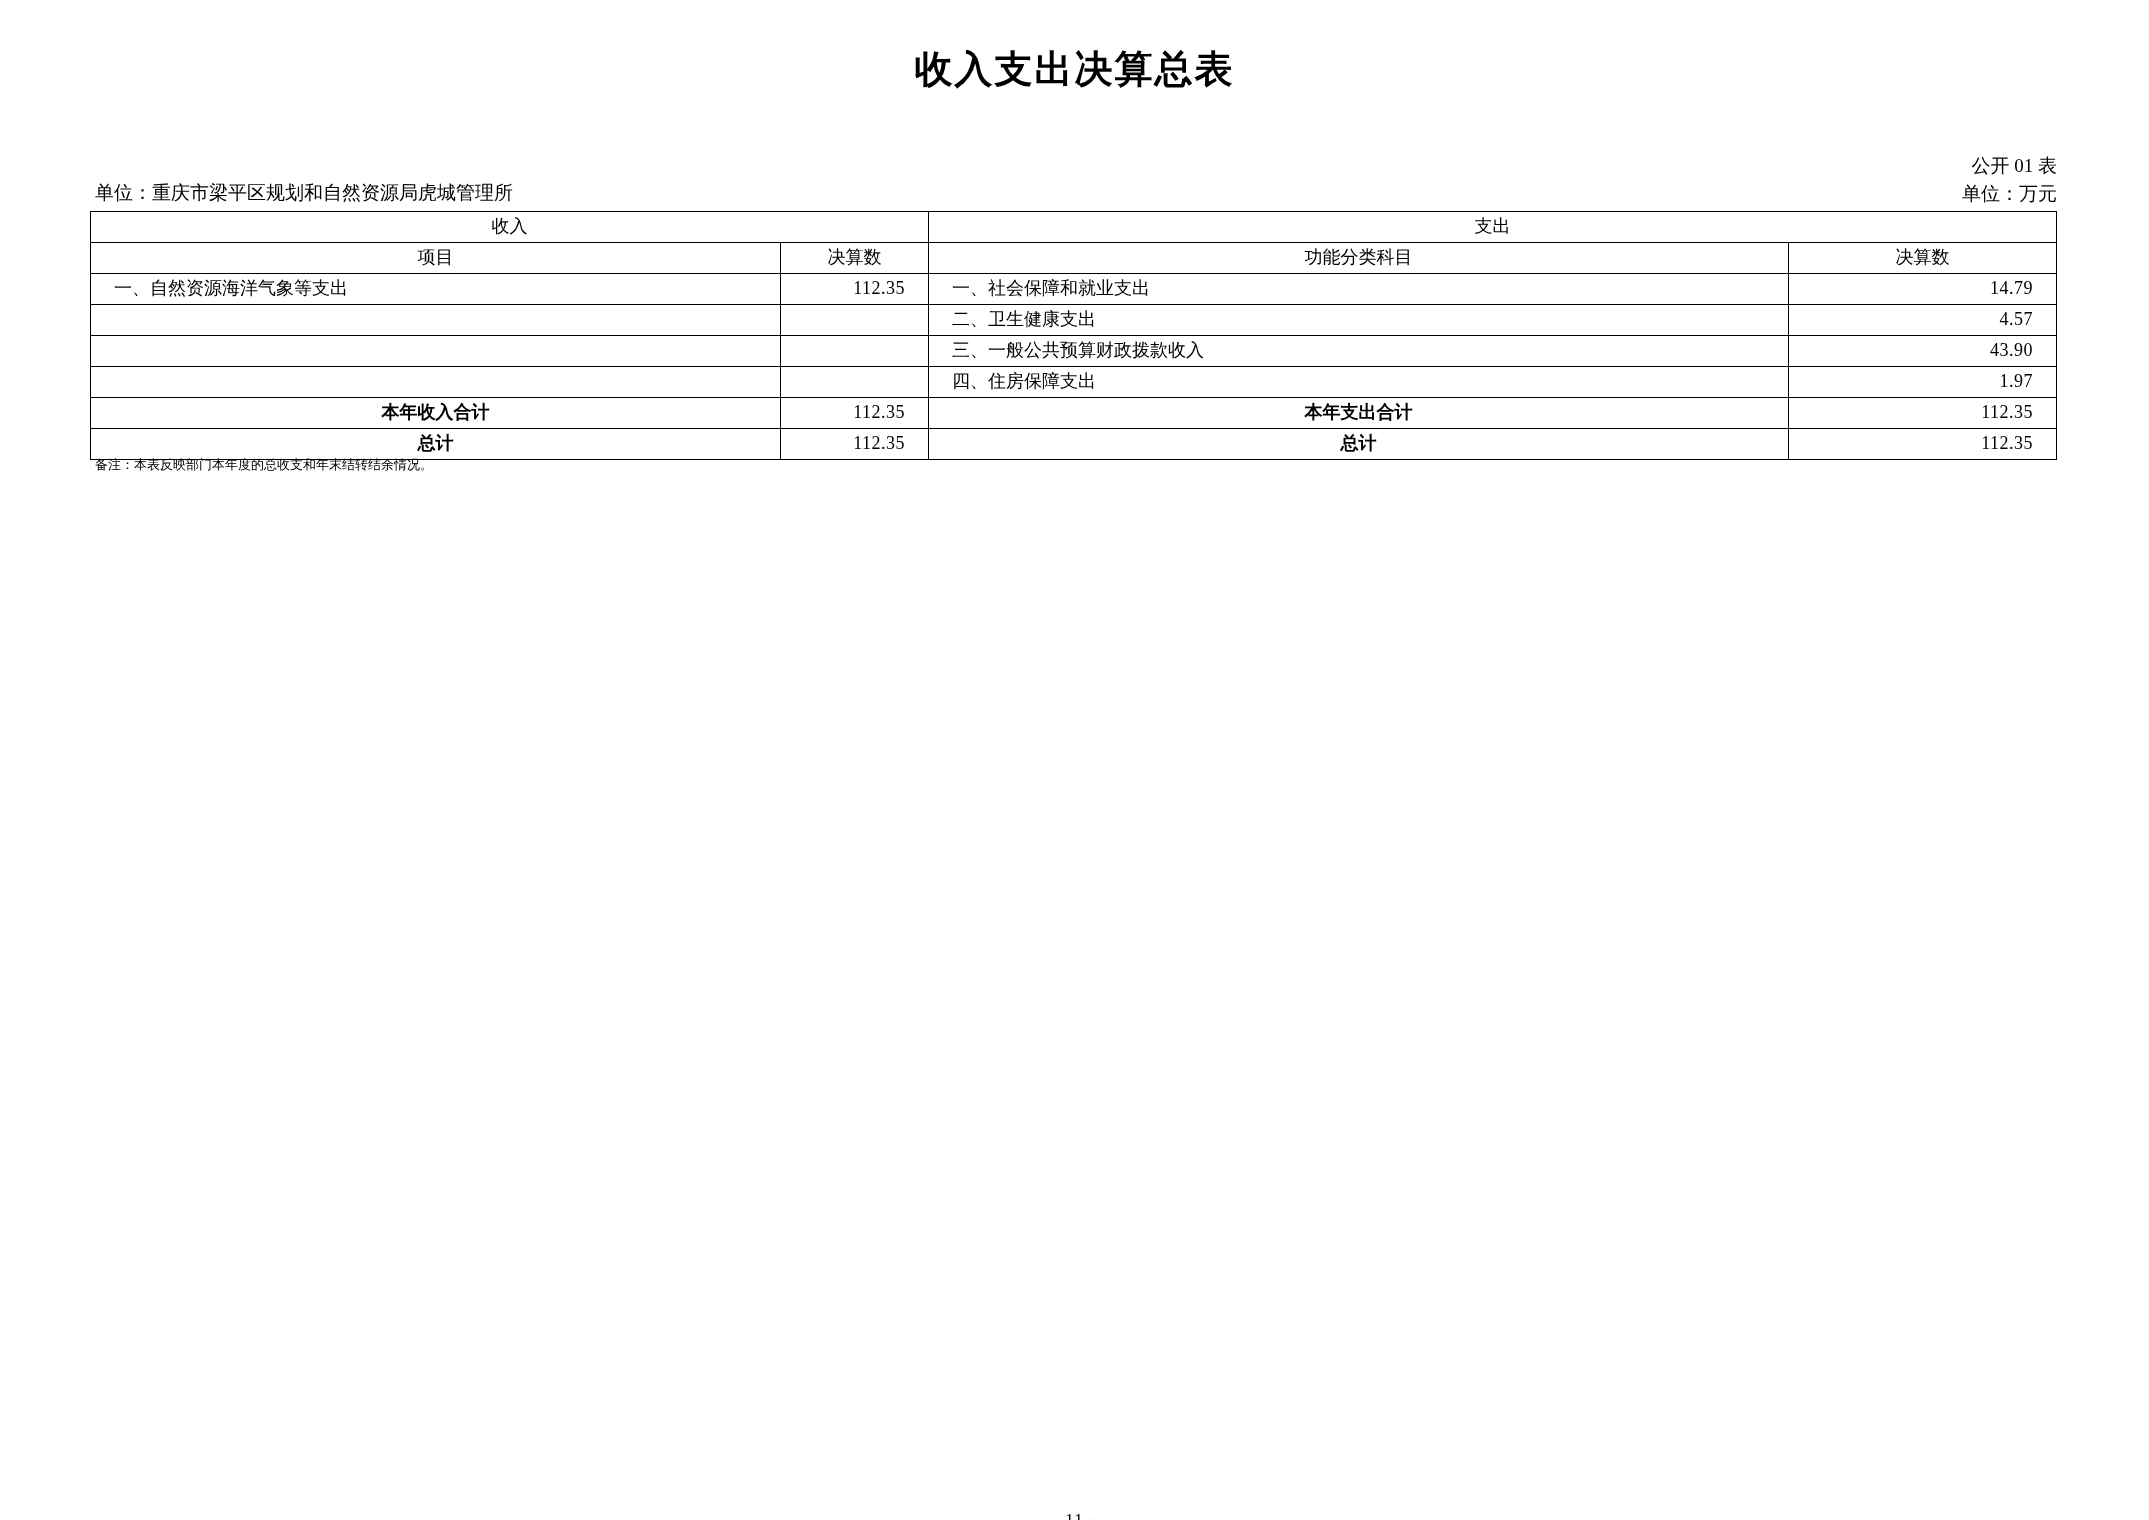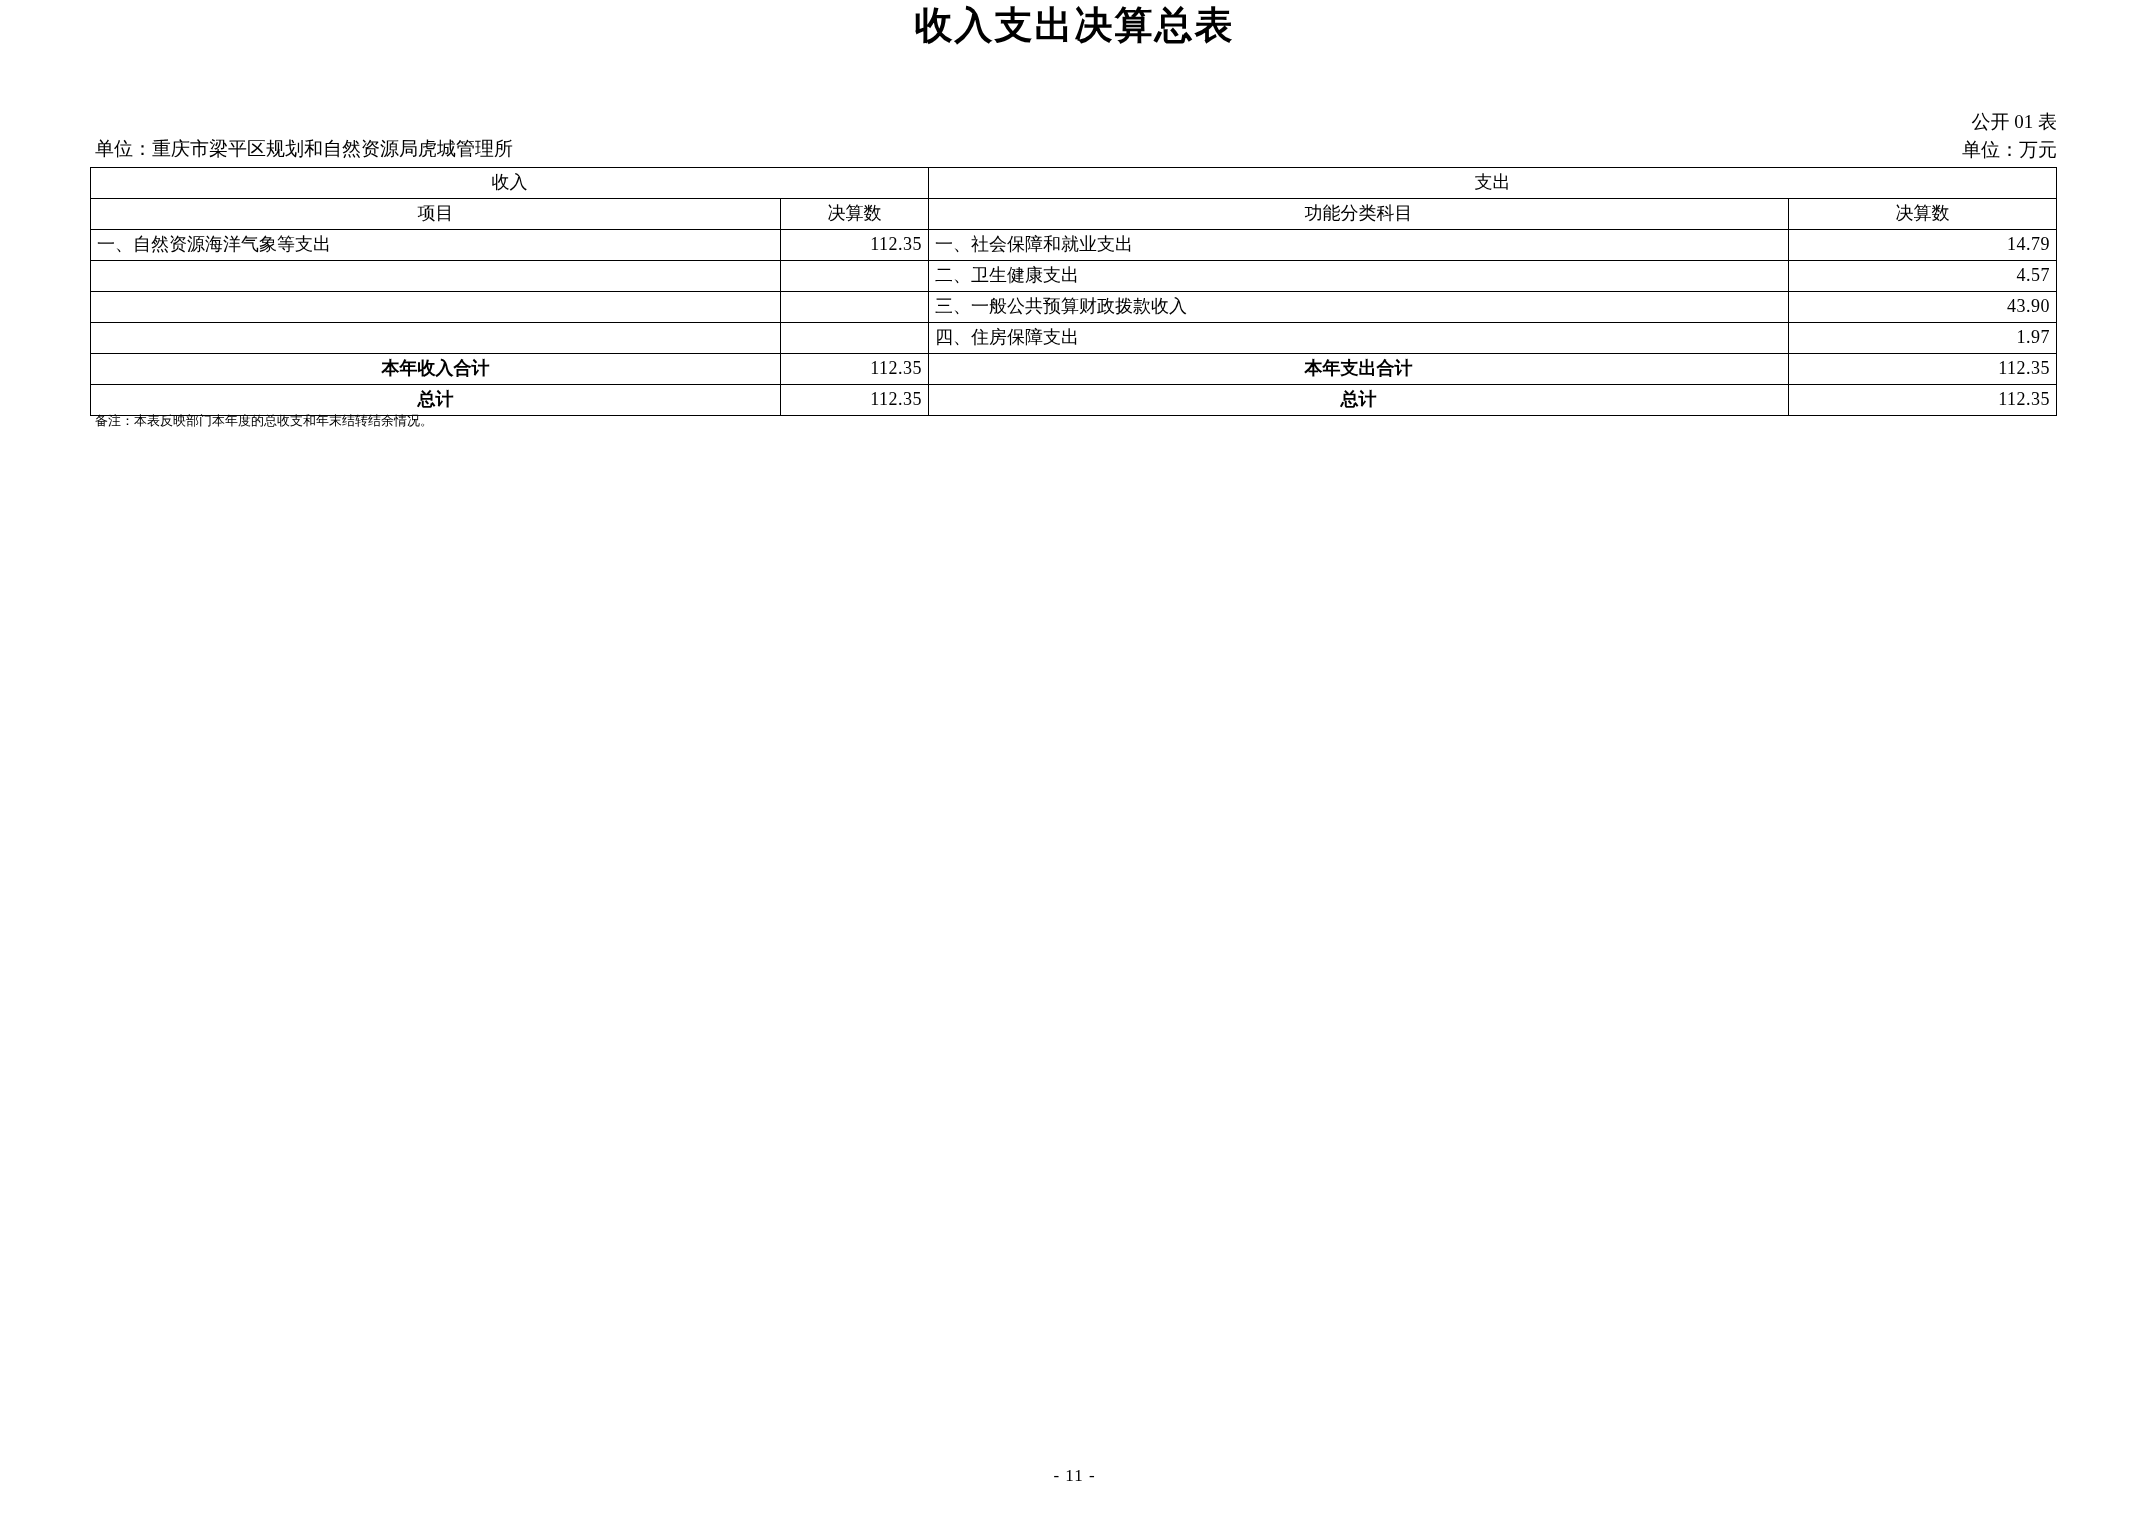--- a/index.html
+++ b/index.html
@@ -20,20 +20,21 @@
     width: 2149px;
     height: 1520px;
     box-sizing: border-box;
   }
   .doc-title {
     text-align: center;
     font-family: "Liberation Sans", sans-serif;
     font-weight: bold;
     font-size: 38px;
     letter-spacing: 2px;
+    margin-top: 44px;
     margin-bottom: 0;
   }
   .meta-right {
     position: absolute;
     right: 92px;
     text-align: right;
     font-size: 19px;
     font-family: "Liberation Serif", serif;
     line-height: 1.5;
   }
@@ -51,21 +52,21 @@
     left: 90px;
     top: 167px;
     width: 1966px;
     border-collapse: collapse;
     table-layout: fixed;
     font-size: 18px;
   }
   table.fin td {
     border: 1px solid #000000;
     height: 28px;
-    padding: 1px 6px;
+    padding: 1px 23px;
     vertical-align: middle;
     font-family: "Liberation Serif", serif;
     font-size: 18px;
     line-height: 1.2;
   }
   .ctr { text-align: center; }
   .right { text-align: right; padding-right: 14px; }
   .left { text-align: left; padding-left: 10px; }
   .bold { font-weight: bold; }
   .num {

